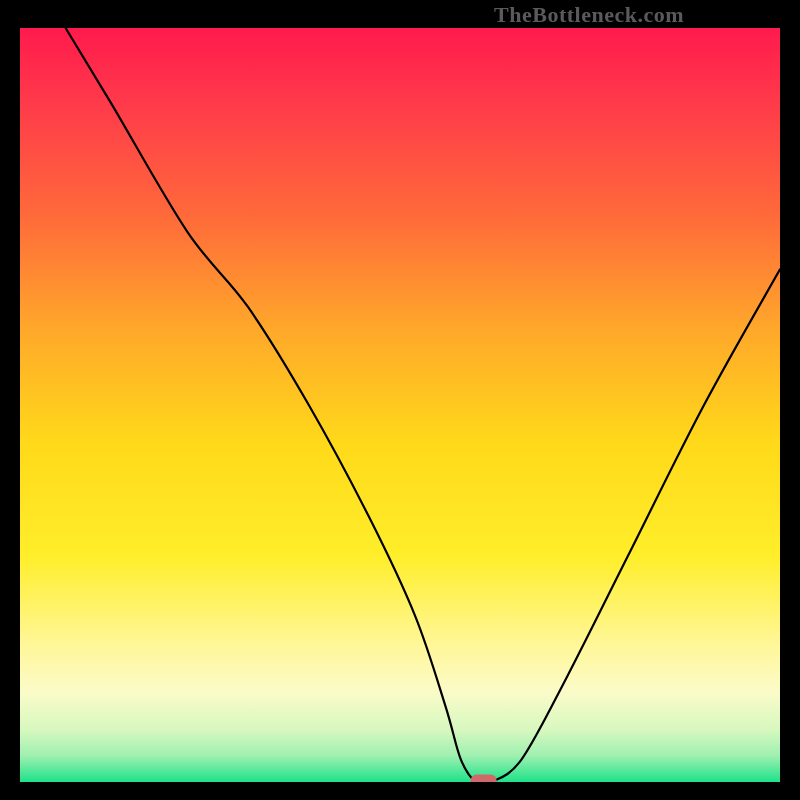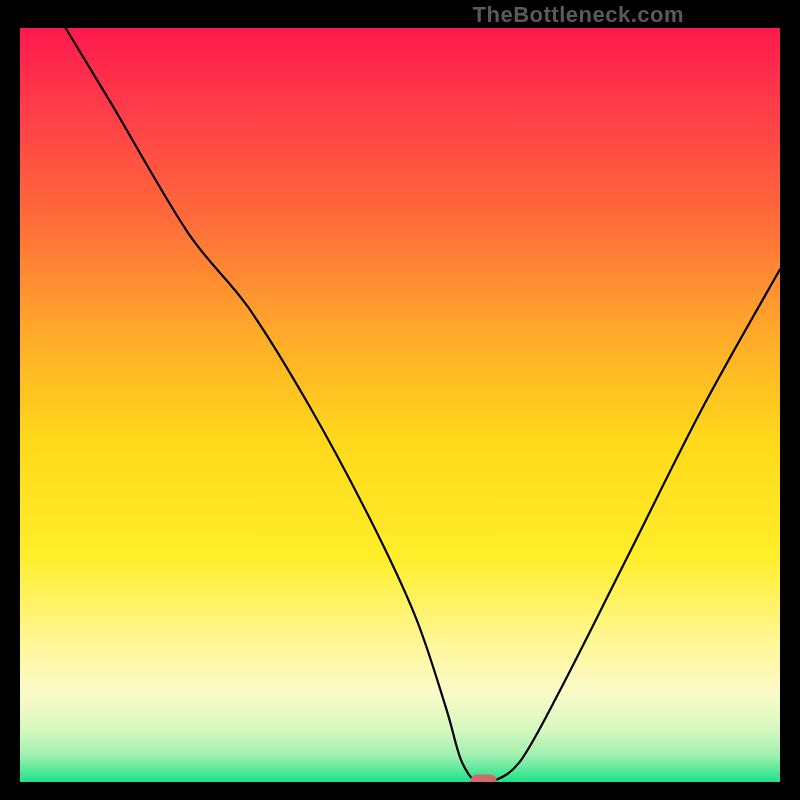--- a/index.html
+++ b/index.html
@@ -9,20 +9,21 @@
     height: 800px;
     background: #000000;
     overflow: hidden;
     font-family: Arial, Helvetica, sans-serif;
   }
   .frame {
     position: relative;
     width: 692px;
     height: 800px;
     background: #000000;
+    font-family: Liberation Serif, serif;
   }
   .watermark {
     position: absolute;
     top: 2px;
     right: 8px;
     color: #5a5a5a;
     font-size: 22px;
     font-weight: 600;
     letter-spacing: 0.5px;
     z-index: 5;

